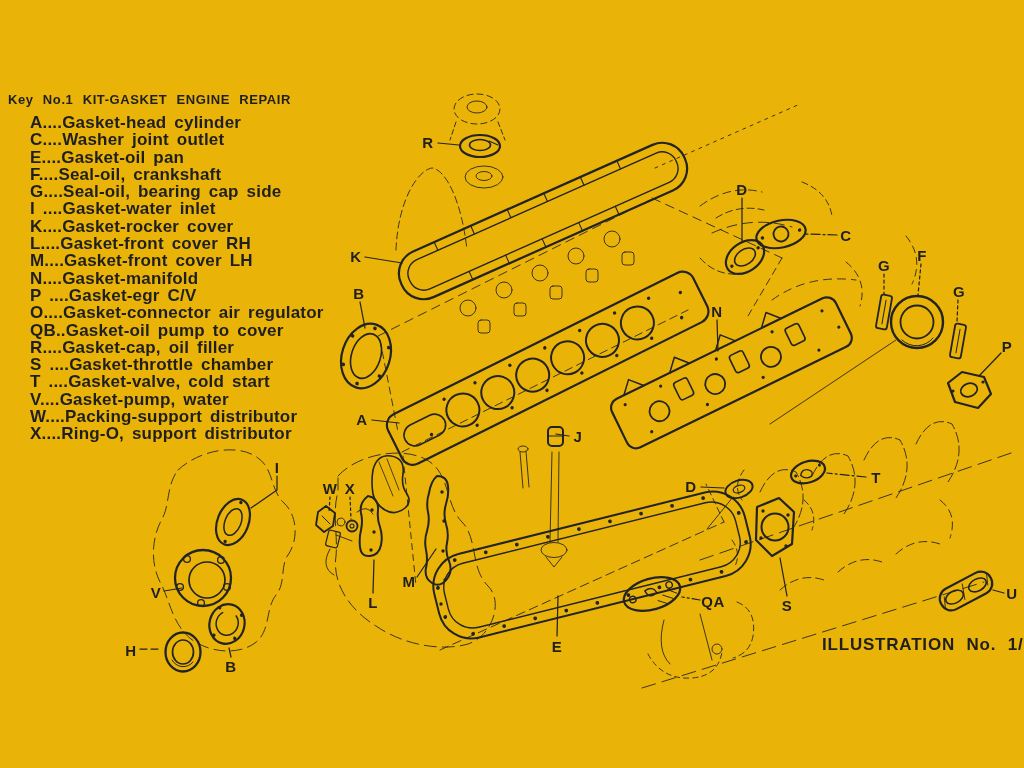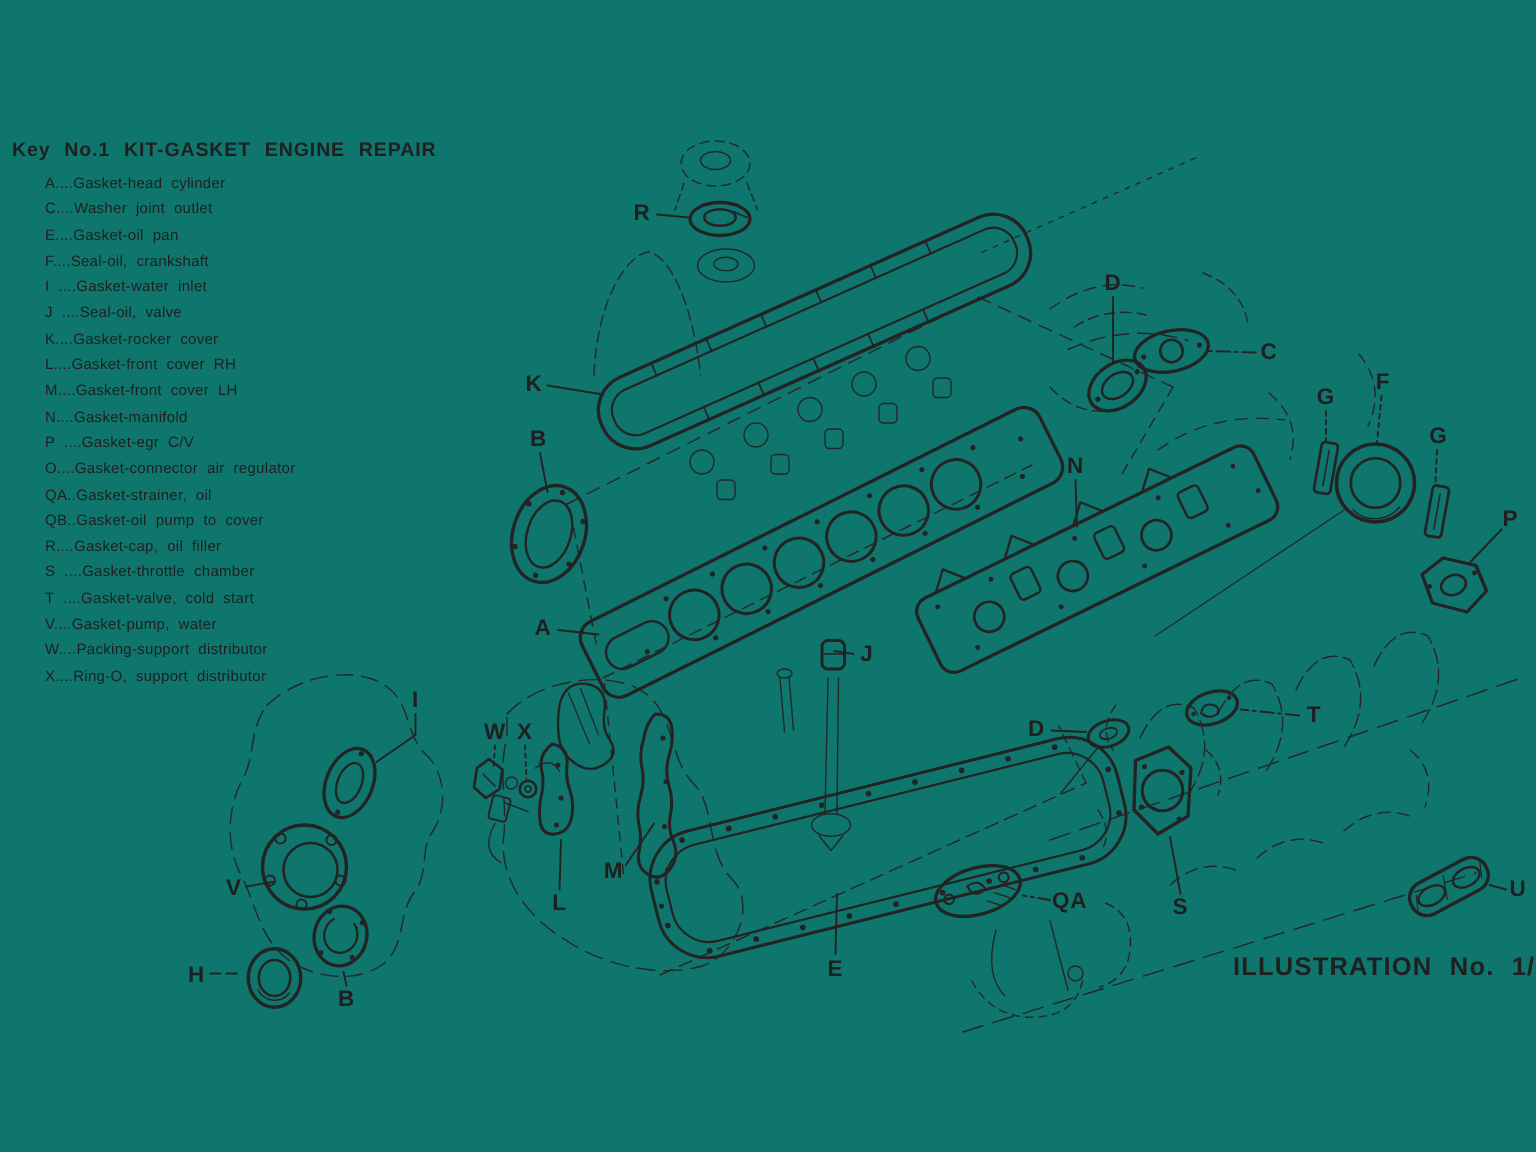--- a/index.html
+++ b/index.html
@@ -1,25 +1,25 @@
 <!DOCTYPE html>
 <html><head>
 <meta charset="utf-8">
 <style>
   html,body{margin:0;padding:0;background:#e8e8e8;}
   .page{
-    position:relative;width:1024px;height:768px;background:#0f766e;
+    position:relative;width:1024px;height:768px;background:#eab308;
     overflow:hidden;font-family:"Liberation Sans",sans-serif;color:#1f1f1f;
   }
   
   .legend{position:absolute;left:8px;top:92px;width:330px;}
   .legend-title{font-size:13px;font-weight:bold;letter-spacing:.6px;word-spacing:5px;white-space:nowrap;}
   .legend-list{margin-top:7px;padding-left:22px;}
   .legend-item{
-    font-size:10px;font-weight:normal;line-height:17.3px;letter-spacing:.2px;
+    font-size:17px;font-weight:bold;line-height:17.3px;letter-spacing:.2px;
     word-spacing:3px;white-space:nowrap;
   }
   
   .legend-item:nth-child(23){margin-top:20px;}
   
   .art{position:absolute;left:0;top:0;}
   .ink{stroke:#232323;fill:none;stroke-linecap:round;stroke-linejoin:round;}
   .sketch{stroke-width:.95;opacity:.92;}
   .dotf{fill:#232323;stroke:none;}
   
@@ -39,29 +39,28 @@
 
 <div class="page">
 
   <div class="legend">
     <div class="legend-title">Key No.1 KIT-GASKET ENGINE REPAIR</div>
     <div class="legend-list">
         <div class="legend-item">A....Gasket-head cylinder</div>
         <div class="legend-item">C....Washer joint outlet</div>
         <div class="legend-item">E....Gasket-oil pan</div>
         <div class="legend-item">F....Seal-oil, crankshaft</div>
+        <div class="legend-item">G....Seal-oil, bearing cap side</div>
         <div class="legend-item">I ....Gasket-water inlet</div>
-        <div class="legend-item">J ....Seal-oil, valve</div>
         <div class="legend-item">K....Gasket-rocker cover</div>
         <div class="legend-item">L....Gasket-front cover RH</div>
         <div class="legend-item">M....Gasket-front cover LH</div>
         <div class="legend-item">N....Gasket-manifold</div>
         <div class="legend-item">P ....Gasket-egr C/V</div>
         <div class="legend-item">O....Gasket-connector air regulator</div>
-        <div class="legend-item">QA..Gasket-strainer, oil</div>
         <div class="legend-item">QB..Gasket-oil pump to cover</div>
         <div class="legend-item">R....Gasket-cap, oil filler</div>
         <div class="legend-item">S ....Gasket-throttle chamber</div>
         <div class="legend-item">T ....Gasket-valve, cold start</div>
         <div class="legend-item">V....Gasket-pump, water</div>
         <div class="legend-item">W....Packing-support distributor</div>
         <div class="legend-item">X....Ring-O, support distributor</div>
       </div>
   </div>
 

